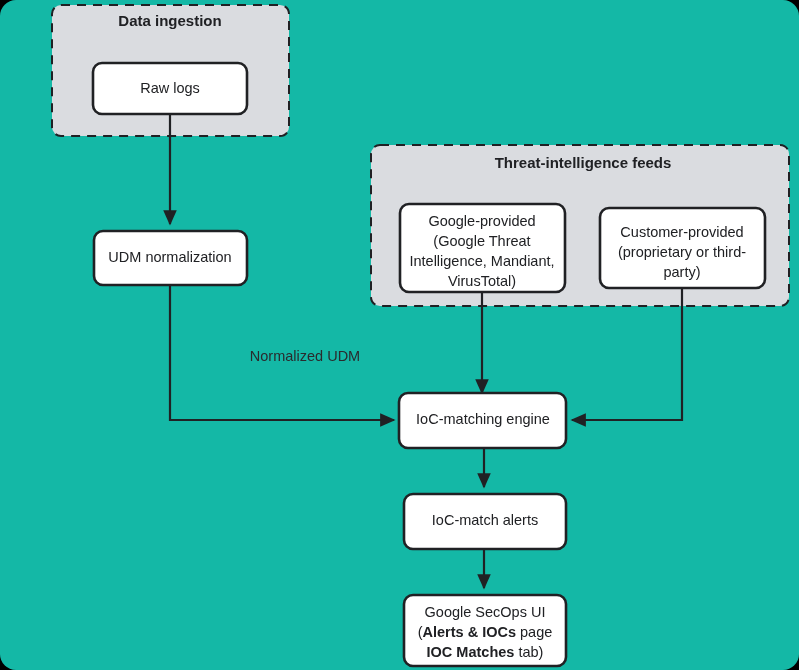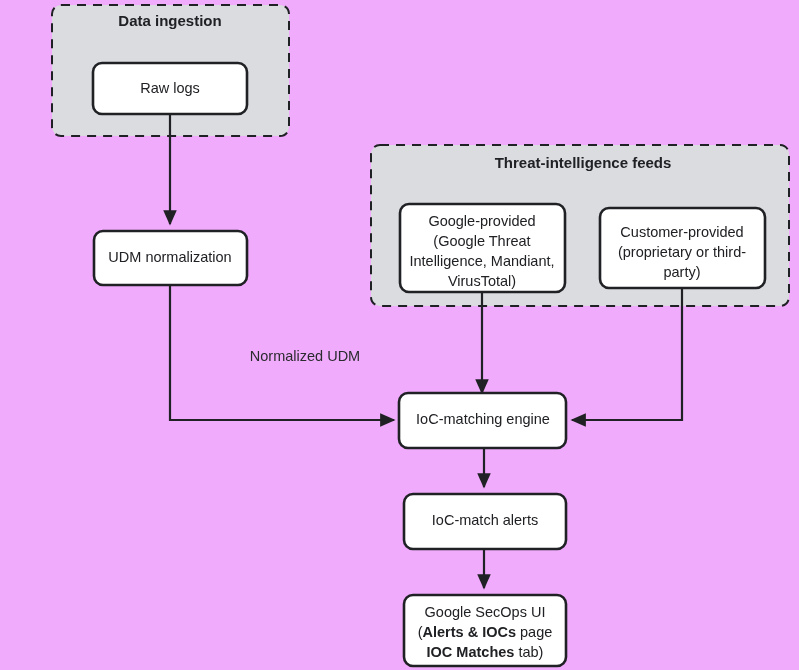--- a/index.html
+++ b/index.html
@@ -4,23 +4,24 @@
 <style>
   html, body {
     margin: 0;
     padding: 0;
     background: #000000;
   }
   #diagram-root {
     position: relative;
     width: 799px;
     height: 670px;
-    background: #f0abfc;
+    background: #14b8a6;
     overflow: hidden;
     font-family: "Liberation Sans", sans-serif;
+    border-radius: 16px;
   }
   svg#flow-svg {
     position: absolute;
     top: 0;
     left: 0;
     width: 799px;
     height: 670px;
     display: block;
   }
   .group-rect {

